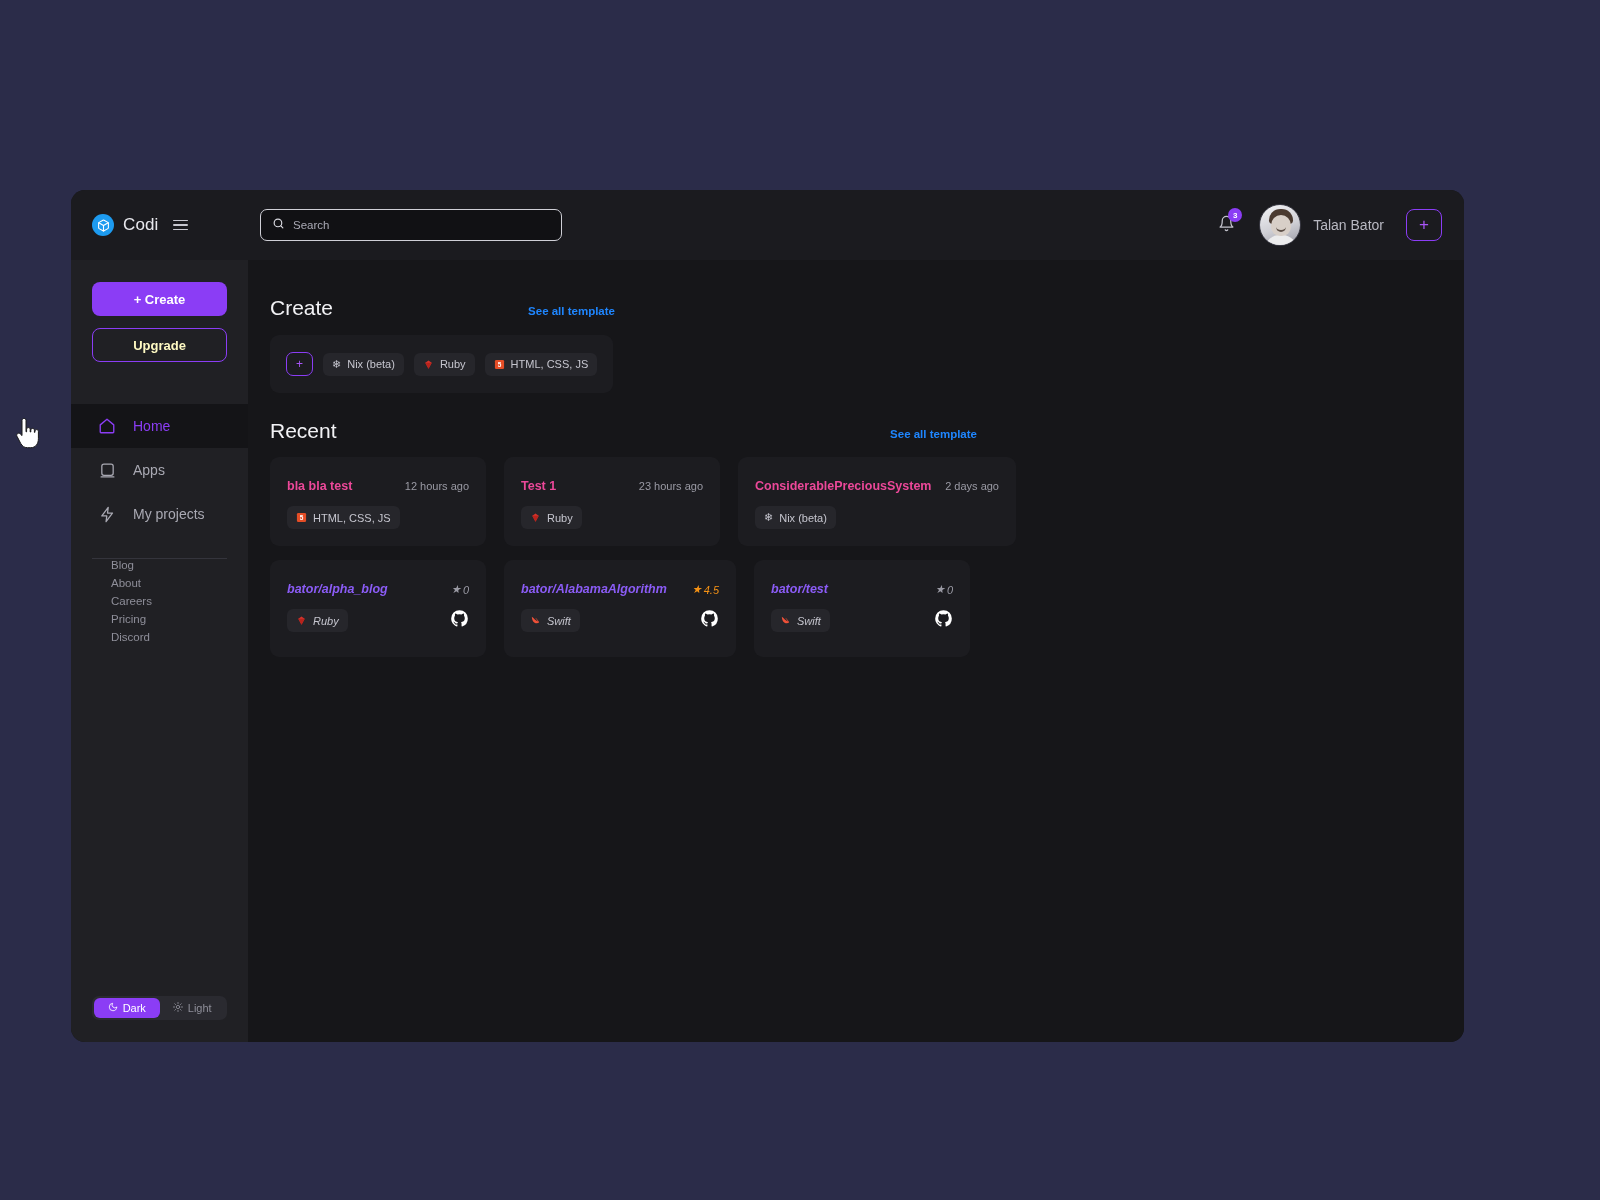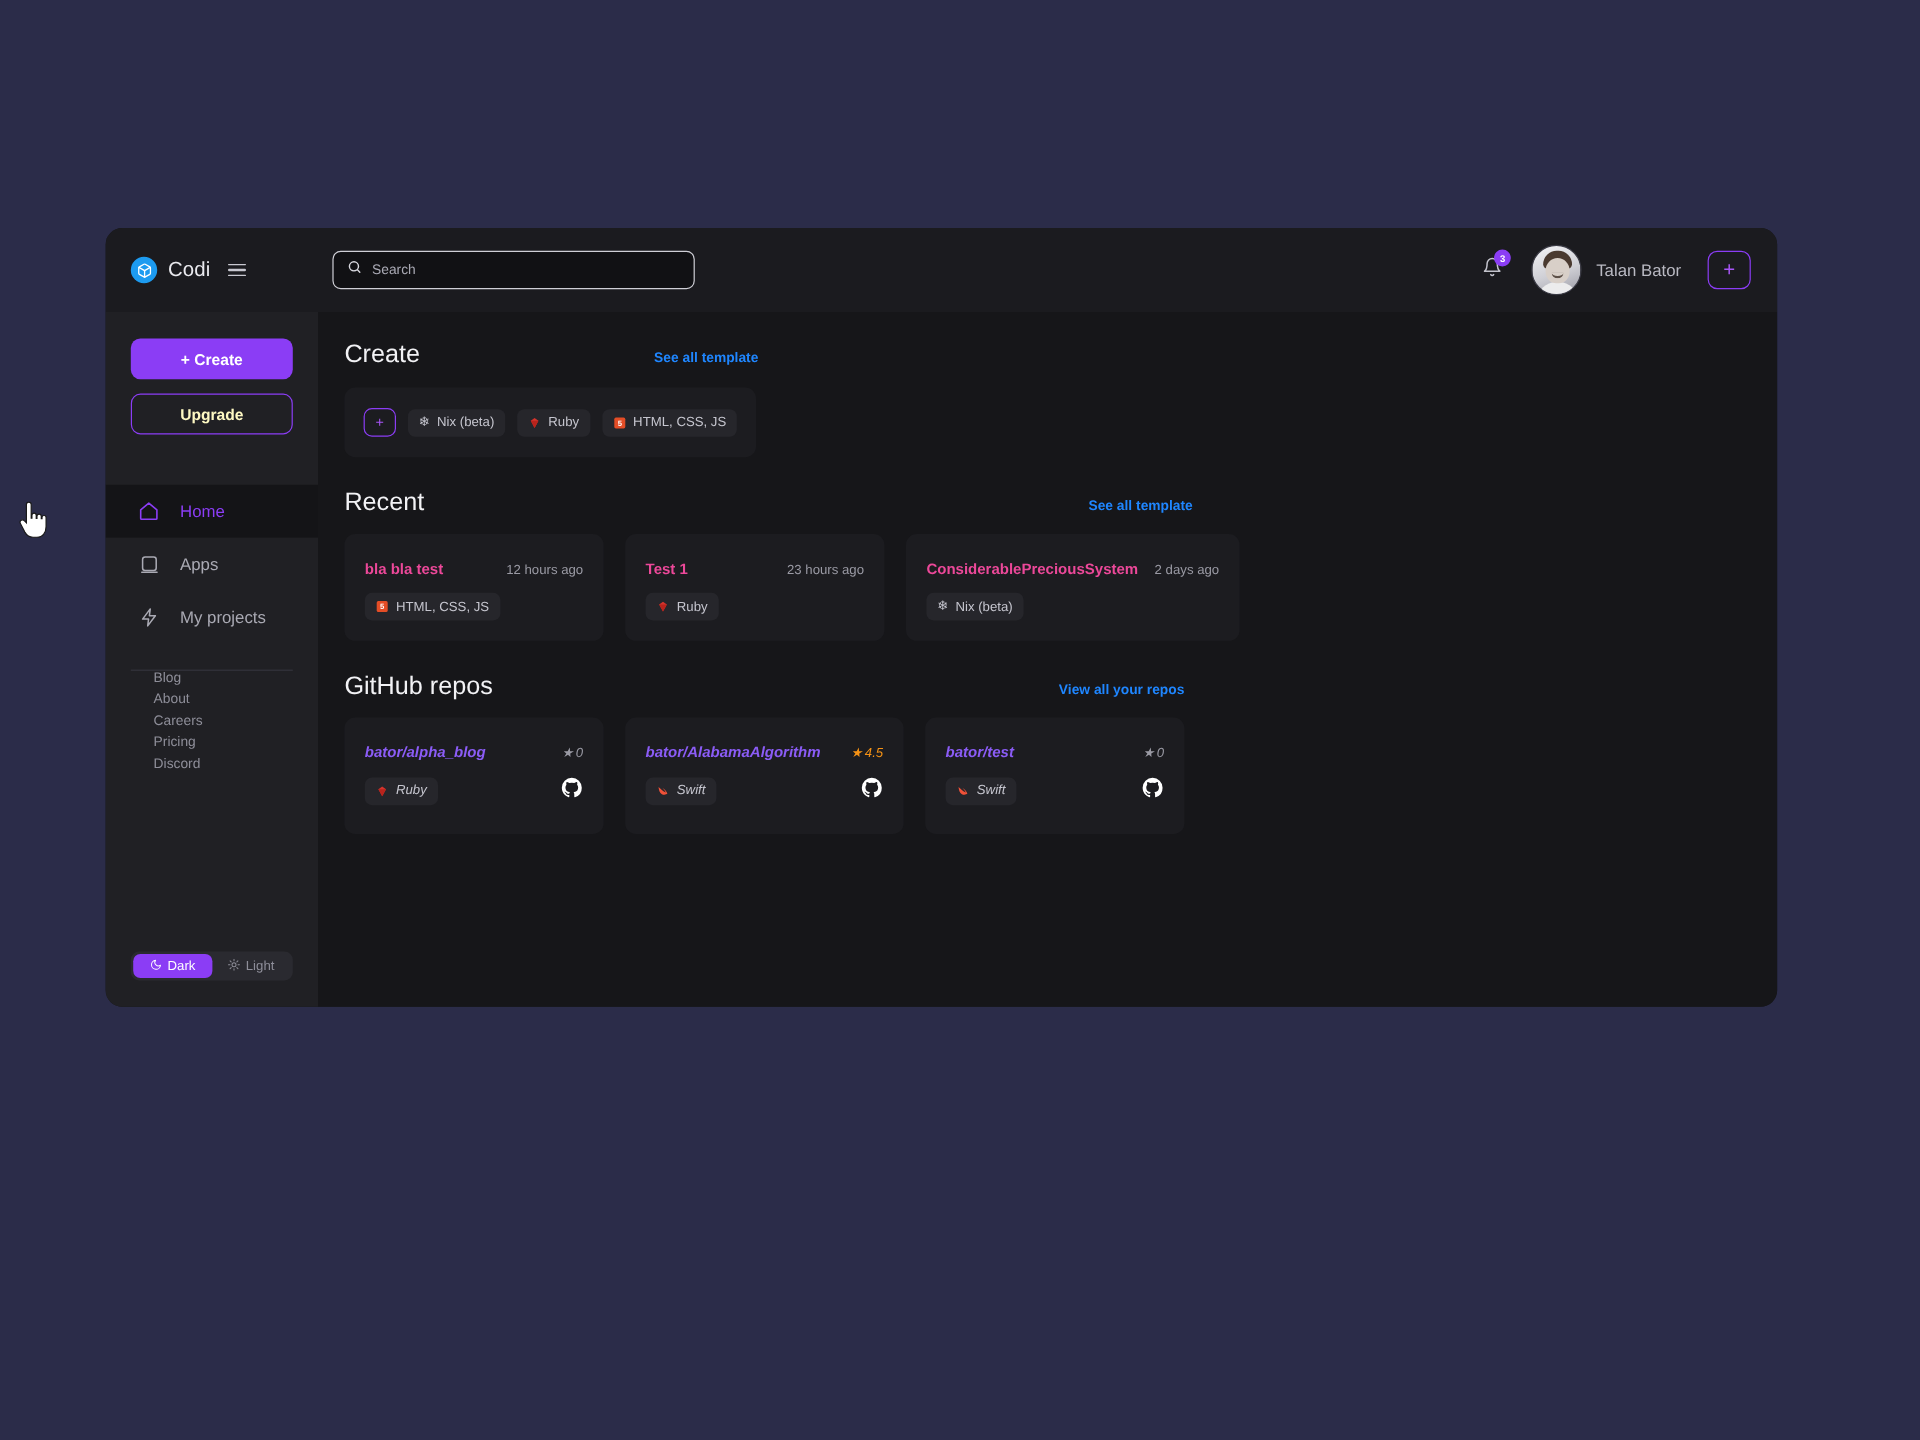--- a/index.html
+++ b/index.html
@@ -4,22 +4,22 @@
 <style>
   * { box-sizing: border-box; margin: 0; padding: 0; }
   html, body {
     width: 1600px; height: 1200px;
     background: #2b2c49;
     font-family: "Liberation Sans", sans-serif;
     overflow: hidden;
   }
   .app-window {
     position: absolute;
-    left: 88px; top: 190px;
-    width: 1393px; height: 649px;
+    left: 71px; top: 190px;
+    width: 1393px; height: 852px;
     background: #17171a;
     border-radius: 14px;
     overflow: hidden;
     display: flex;
     flex-direction: column;
   }
   
   .topbar {
     height: 70px;
     background: #1b1b1f;
@@ -144,20 +144,21 @@
   }
   .theme-opt.on { background: #8b3df5; color: #ffffff; }
 
   .main {
     flex: 1 1 auto; background: #161619;
     padding: 24px 0 0 22px; overflow: hidden;
   }
   .sec-head {
     display: flex; align-items: baseline;
     width: 707px;
+    margin-top: 12px;
   }
   .sec-title { color: #f2f2f5; font-size: 21px; }
   .sec-link {
     margin-left: auto; color: #1f86ff; font-size: 11.5px;
     font-weight: bold; cursor: pointer; text-decoration: none;
   }
   .sec-head.create-head { width: 345px; }
   .sec-head.recent-head { width: 707px; gap: 24px; }
   .sec-head.repo-head   { width: 700px; }
 
@@ -424,24 +425,20 @@
           </div>
           <div class="rcard-chip">
             <span class="chip">
               <span class="chip-ico">❄</span>
               <span>Nix (beta)</span>
             </span>
           </div>
         </div>
       </div>
 
-      <div class="sec-head repo-head section-gap">
-        <span class="sec-title">GitHub repos</span>
-        <a class="sec-link">View all your repos</a>
-      </div>
 
       <div class="card-row">
         <div class="gcard">
           <div class="gcard-top">
             <span class="gcard-name">bator/alpha_blog</span>
             <span class="gcard-stars">
               <span>★</span>
               <span>0</span>
             </span>
           </div>

